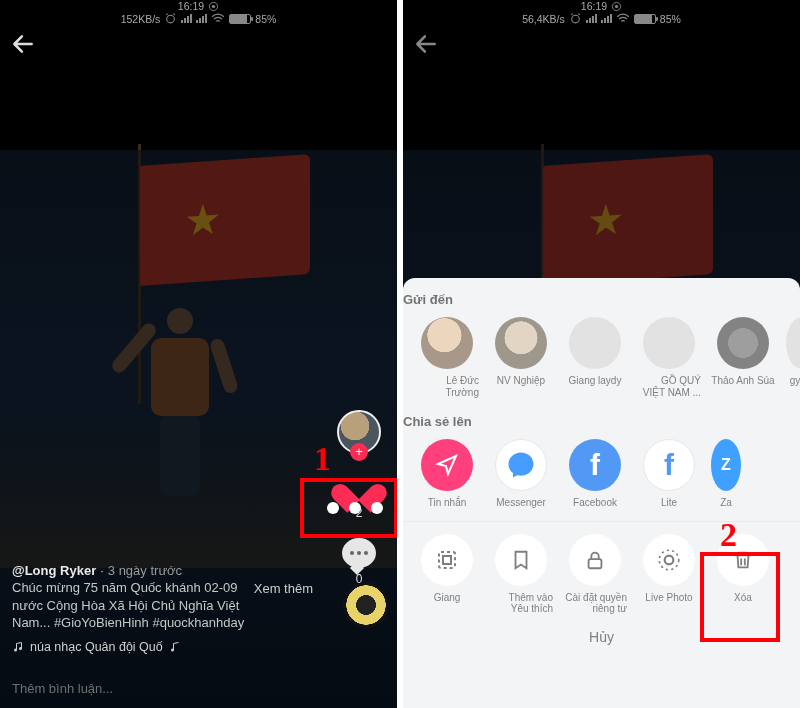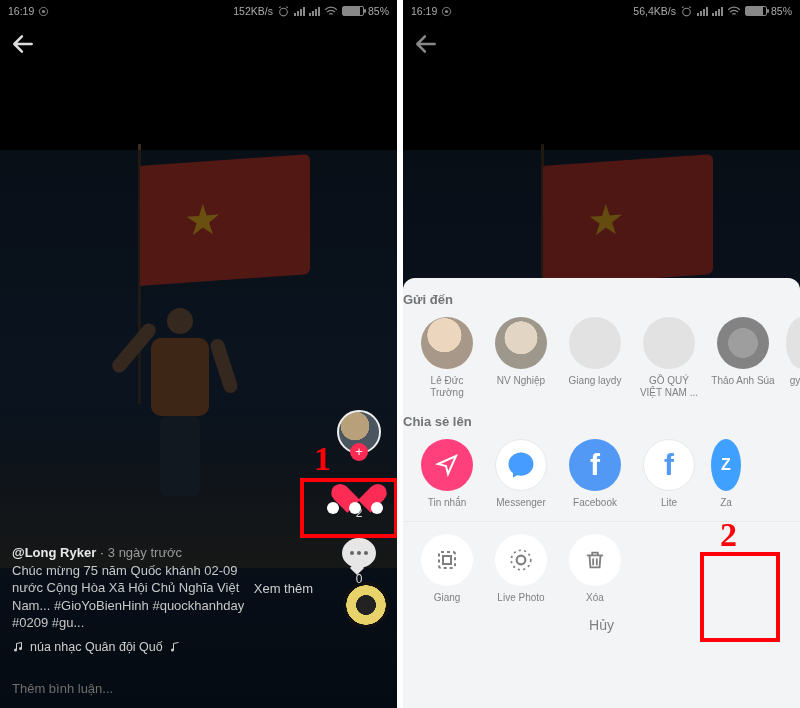--- a/index.html
+++ b/index.html
@@ -3,21 +3,21 @@
 <meta charset="utf-8">
 <style>
 * { margin: 0; padding: 0; box-sizing: border-box; font-family: -apple-system, Helvetica, Arial, sans-serif; }
 body { background: #000; width: 800px; height: 708px; overflow: hidden; position: relative; }
 .phone { position: absolute; top: 0; width: 397px; height: 708px; background: #000; overflow: hidden; }
 .phone1 { left: 0; }
 .phone2 { right: 0; }
 .divider { position: absolute; left: 397px; top: 0; width: 6px; height: 708px; background: #fff; }
 
 
-.status { height: 22px; display: flex; justify-content: space-between; align-items: center; padding: 0 8px; color: #aaa; font-size: 10.5px; }
+.status { height: 22px; display: flex; justify-content: space-between; align-items: center; padding: 0 8px; color: #aaa; font-size: 10.5px; flex-direction: column; }
 .status .l, .status .r { display: flex; align-items: center; gap: 4px; }
 .sigbars { display: inline-flex; align-items: flex-end; gap: 1px; height: 9px; }
 .sigbars i { width: 2px; background: #888; display: block; }
 .sigbars i:nth-child(1){height:3px}.sigbars i:nth-child(2){height:5px}.sigbars i:nth-child(3){height:7px}.sigbars i:nth-child(4){height:9px}
 .batt { width: 22px; height: 10px; border: 1px solid #888; border-radius: 2px; position: relative; }
 .batt::after { content: ""; position: absolute; right: -3px; top: 2px; width: 2px; height: 4px; background: #888; border-radius: 1px; }
 .batt i { display: block; height: 100%; width: 85%; background: #888; }
 
 .topbar { height: 44px; display: flex; align-items: center; padding: 0 10px; }
 .back { color: #ddd; }
@@ -65,21 +65,21 @@
 .seemore{position:absolute;right:84px;bottom:112px;color:#cfcfcf;font-size:13px;margin-top:10px;}
 .music{position:absolute;left:12px;bottom:54px;color:#cfcfcf;font-size:12.5px;display:flex;align-items:center;gap:6px;}
 .addcmt{position:absolute;left:12px;bottom:12px;color:#6f6f6f;font-size:13px;}
 
 
 .phone2 .video{top:150px;filter:brightness(.55);}
 .sheet{position:absolute;left:0;right:0;bottom:0;height:430px;background:#eef0f2;border-radius:12px 12px 0 0;padding:14px 0 8px;}
 .phone2 .sheetveil{position:absolute;left:0;right:0;bottom:0;height:430px;background:rgba(255,255,255,0.25);pointer-events:none;border-radius:12px 12px 0 0;}
 .sheet h4{ text-align:left;color:#444;font-size:13px;font-weight:700;margin-bottom:10px;}
 .row{display:flex;gap:10px;padding:0 12px;overflow:hidden;}
-.chip{flex:0 0 64px;display:flex;flex-direction:column;align-items:center;font-size:10px;color:#555;text-align:center;line-height:1.15;}
+.chip{flex:0 0 64px;display:flex;flex-direction:column;align-items:center;font-size:10px;color:#555;text-align:right;line-height:1.15;}
 .chip .av{width:52px;height:52px;border-radius:50%;background:#d9d9d9;margin-bottom:6px;background-size:cover;}
 .chip .av.c1{background:radial-gradient(circle at 45% 35%,#e7c8a8 0 38%,#8a7662 39% 100%);}
 .chip .av.c2{background:radial-gradient(circle at 50% 40%,#d8c7b0 0 40%,#7d7566 41% 100%);}
 .chip .av.c5{background:radial-gradient(circle at 50% 50%,#7e7e7e 0 40%,#5a5a5a 41% 100%);}
 .hr{height:1px;background:#e3e3e3;margin:12px 0;}
 
 .srow .ic{width:52px;height:52px;border-radius:50%;display:flex;align-items:center;justify-content:center;margin-bottom:6px;}
 .ic-link{background:#2f6df6;}
 .ic-dm{background:#ff0050;}
 .ic-mess{background:#fff;border:1px solid #e0e0e0;}
@@ -175,21 +175,20 @@
           </div>
         <span>0</span>
       </div>
     </div>
 
     <div class="caption">
       <div><span class="uname">@Long Ryker</span> <span>·</span> <span class="date">3 ngày trước</span></div>
       <div>Chúc mừng 75 năm Quốc khánh 02-09</div>
       <div>nước Cộng Hòa Xã Hội Chủ Nghĩa Việt</div>
       <div>Nam... #GioYoBienHinh #quockhanhday</div>
-      <div>#0209 #gu...</div>
     </div>
     <div class="seemore">Xem thêm</div>
     <div class="music">
       <svg width="12" height="12" viewBox="0 0 24 24">
           <path d="M9 18V5l10-2v12" fill="none" stroke="#cfcfcf" stroke-width="2"></path>
           <circle cx="7" cy="18" r="3" fill="#cfcfcf"></circle>
           <circle cx="17" cy="15" r="3" fill="#cfcfcf"></circle>
         </svg>
       <span>núa nhạc Quân đội   Quố</span>
       <svg width="12" height="12" viewBox="0 0 24 24" style="margin-left:auto">
@@ -331,20 +330,37 @@
           <div class="ic">
             <svg width="24" height="24" viewBox="0 0 24 24">
               <rect x="4" y="4" width="16" height="16" rx="2" fill="none" stroke="#555" stroke-width="2" stroke-dasharray="3 3"></rect>
               <rect x="8" y="8" width="8" height="8" fill="none" stroke="#555" stroke-width="2"></rect>
             </svg>
           </div>
           <span>Giang</span>
         </div>
       <div class="chip">
           <div class="ic">
+            <svg width="22" height="24" viewBox="0 0 24 24">
+              <path d="M6 3h12v18l-6-4-6 4V3z" fill="none" stroke="#555" stroke-width="2"></path>
+            </svg>
+          </div>
+          <span>Thêm vào Yêu thích</span>
+        </div>
+      <div class="chip">
+          <div class="ic">
+            <svg width="22" height="24" viewBox="0 0 24 24">
+              <rect x="5" y="11" width="14" height="10" rx="2" fill="none" stroke="#555" stroke-width="2"></rect>
+              <path d="M8 11V8a4 4 0 0 1 8 0v3" fill="none" stroke="#555" stroke-width="2"></path>
+            </svg>
+          </div>
+          <span>Cài đặt quyền riêng tư</span>
+        </div>
+      <div class="chip">
+          <div class="ic">
             <svg width="26" height="26" viewBox="0 0 24 24">
               <circle cx="12" cy="12" r="4" fill="none" stroke="#555" stroke-width="2"></circle>
               <circle cx="12" cy="12" r="9" fill="none" stroke="#555" stroke-width="1.5" stroke-dasharray="2 3"></circle>
             </svg>
           </div>
           <span>Live Photo</span>
         </div>
       <div class="chip">
           <div class="ic">
             <svg width="22" height="24" viewBox="0 0 24 24">

